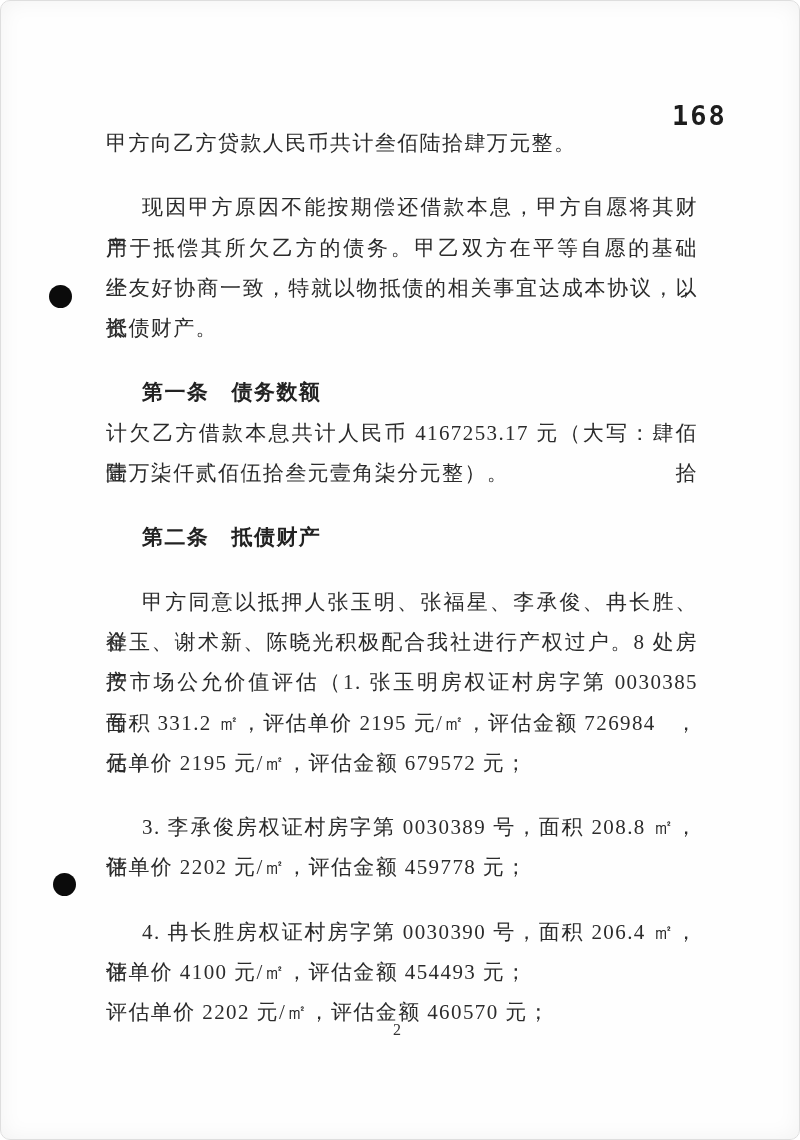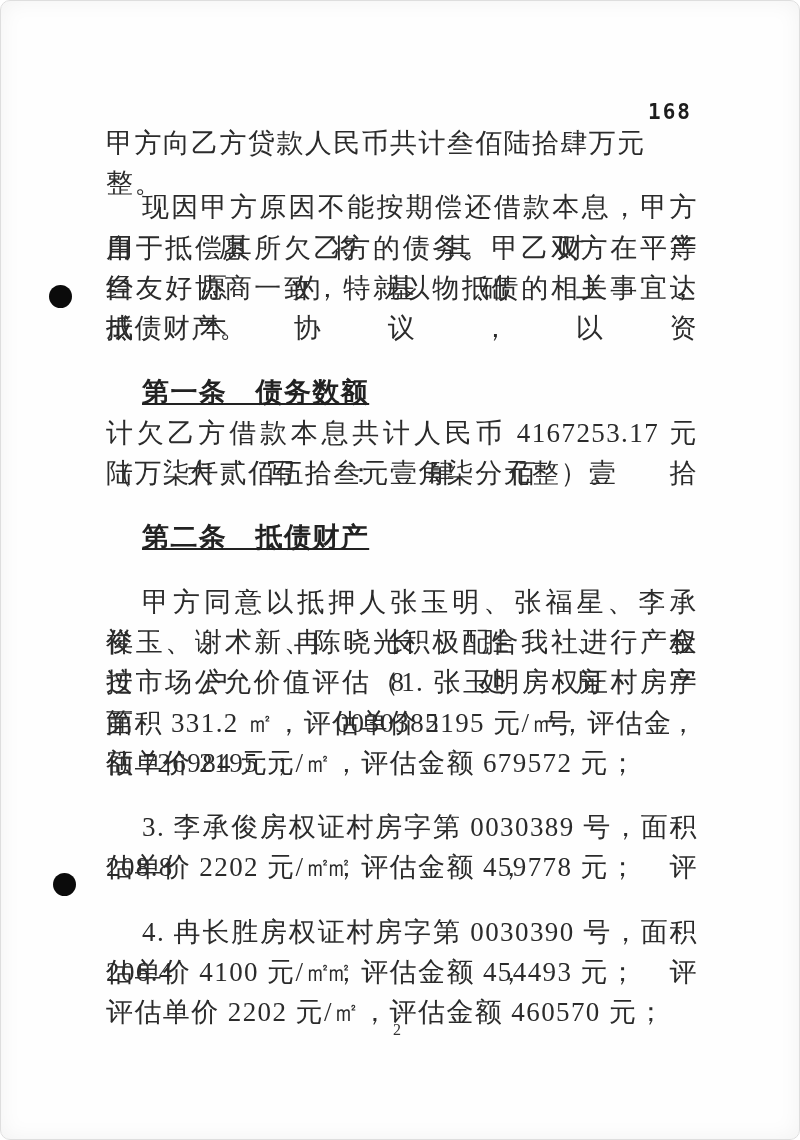--- a/index.html
+++ b/index.html
@@ -14,54 +14,54 @@
     background: #fefefe;
     border: 1px solid #dedede;
     border-radius: 10px;
     box-shadow: inset 0 0 22px rgba(0,0,0,0.05);
     overflow: hidden;
     font-family: "Liberation Serif", "DejaVu Serif", serif;
     color: #2b2b2b;
   }
   .stamp {
     position: absolute;
-    left: 647px; top: 99px;
+    left: 671px; top: 99px;
     font-family: "DejaVu Sans Mono", "Liberation Mono", monospace;
-    font-size: 21px;
+    font-size: 27px;
     font-weight: 700;
     letter-spacing: 2px;
     color: #1d1d1d;
   }
   .hole {
     position: absolute;
     width: 23px; height: 23px;
     border-radius: 50%;
     background: #0b0b0b;
   }
   .hole-1 { left: 48px; top: 284px; }
   .hole-2 { left: 52px; top: 872px; }
   .doc-body {
     position: absolute;
     left: 105px; top: 122px;
     width: 592px;
   }
   .line {
     height: 40.3px;
     line-height: 40.3px;
-    font-size: 27px;
+    font-size: 21px;
     letter-spacing: 1.4px;
     text-align: left;
     overflow: visible;
   }
   .line.full {
     text-align: justify;
     text-align-last: justify;
   }
   .line.indent { text-indent: 36px; margin-top: 24px; }
-  .line.bold { font-weight: 700; color: #222222; text-decoration: underline; }
+  .line.bold { font-weight: 700; color: #222222; }
   .footer {
     position: absolute;
     left: 0; top: 1020px;
     width: 792px;
     text-align: center;
     font-size: 16px;
     color: #333333;
   }
 </style>
 </head>

